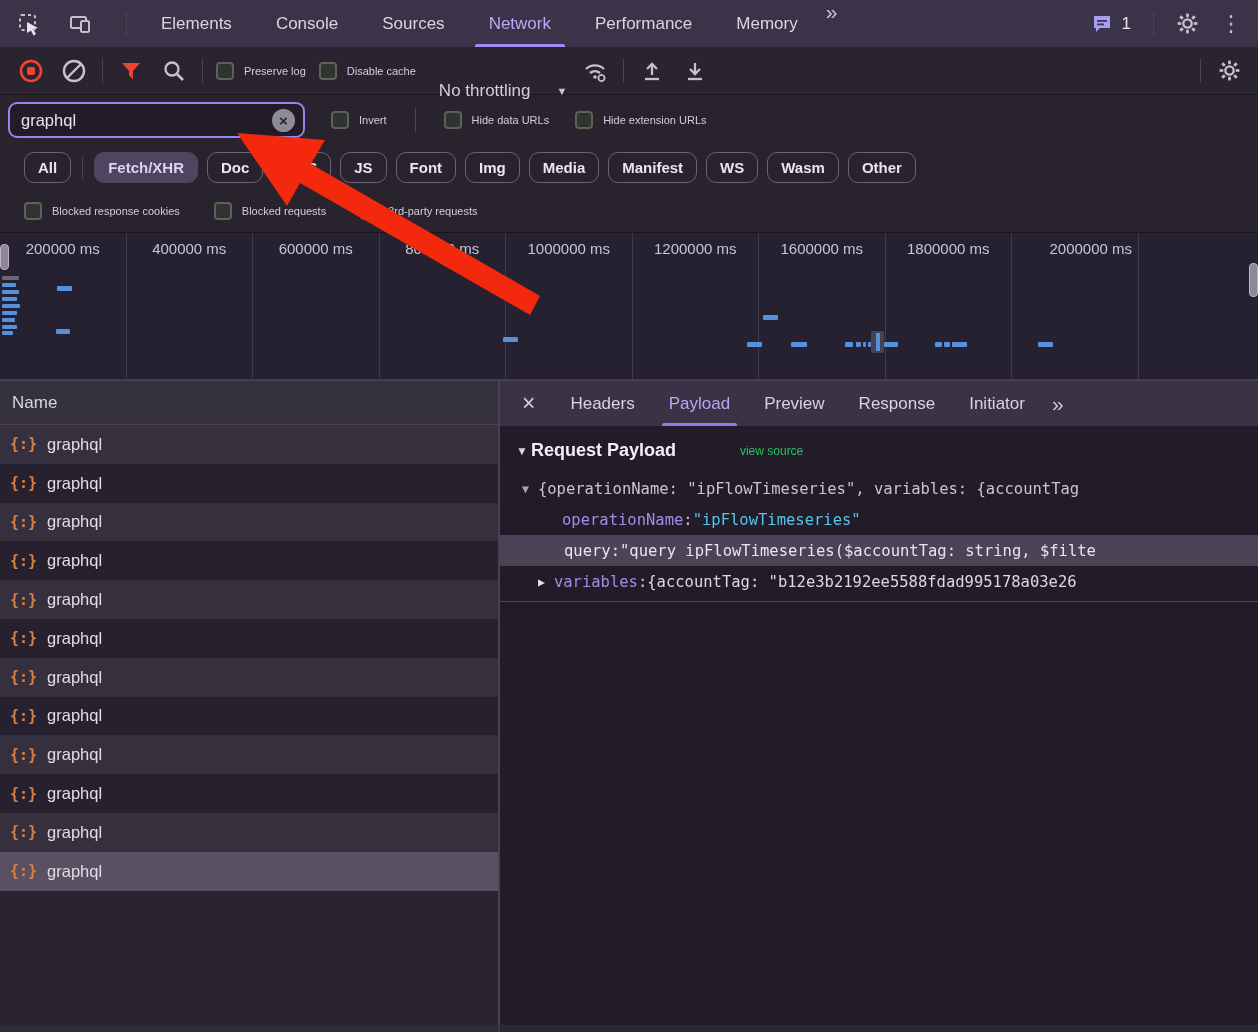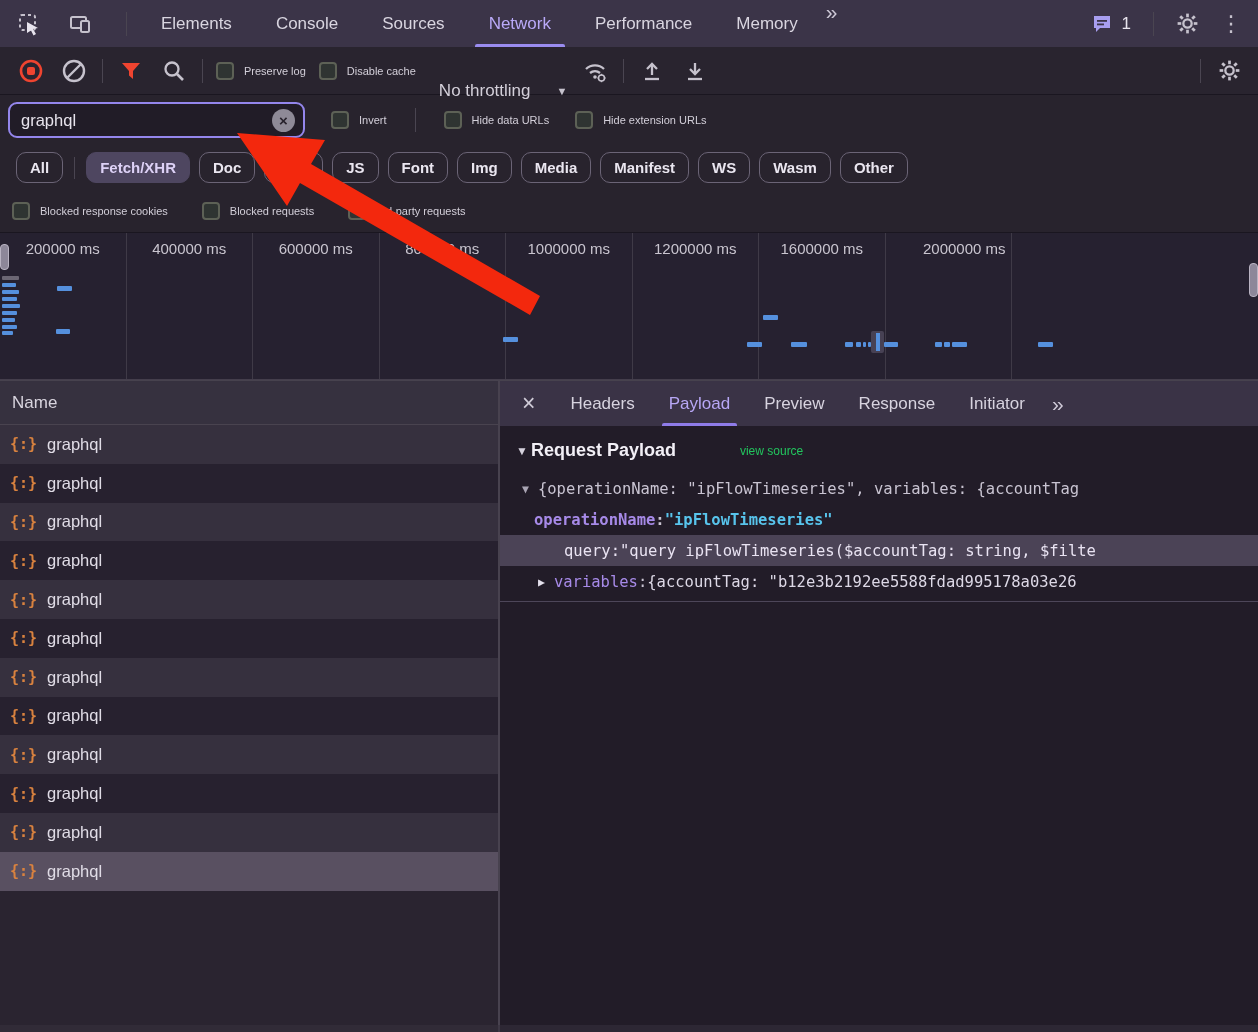--- a/index.html
+++ b/index.html
@@ -38,28 +38,28 @@
   
   .filterrow { height:50px; background:#28232d; display:flex; align-items:center; padding-left:8px; gap:26px; }
   .filter-box { width:297px; height:36px; background:#211c27; border:2px solid #9486ec; border-radius:9px;
                 display:flex; align-items:center; padding:0 8px 0 11px; }
   .filter-text { flex:1; font-size:16.5px; color:#e7e3ec; }
   .clear-x { width:23px; height:23px; border-radius:50%; background:#8e8a97; color:#28232d;
              display:flex; align-items:center; justify-content:center; font-size:15px; font-weight:bold; cursor:pointer; }
   .filterrow .vdiv { margin:0 2px; }
 
   
-  .chipsrow { height:45px; background:#28232d; display:flex; align-items:center; padding-left:16px; gap:9px; }
+  .chipsrow { height:45px; background:#28232d; display:flex; align-items:center; padding-left:24px; gap:9px; }
   .chip { height:31px; border:1px solid #6b6476; border-radius:10px; display:flex; align-items:center;
           padding:0 13px; font-size:15px; font-weight:bold; color:#eae6f0; white-space:nowrap; cursor:pointer; }
   .chip.active { background:#4e4660; border-color:#4e4660; color:#ddd1f6; }
   .chipdiv { height:22px; margin:0 2px; }
 
   
-  .blockedrow { height:42px; background:#28232d; display:flex; align-items:center; padding-left:12px; gap:34px; }
+  .blockedrow { height:42px; background:#28232d; display:flex; align-items:center; padding-left:24px; gap:34px; }
 
   
   .timeline { height:148px; background:#262130; border-top:1px solid #1a1620; border-bottom:1px solid #443e4c;
               position:relative; overflow:hidden; cursor:pointer; }
   #tl-sections { display:flex; height:100%; }
   .tl-sec { flex:0 0 126.5px; border-right:1px solid #3f3a47; padding-top:7px; display:flex; justify-content:center; }
   .tl-sec span { font-size:15px; color:#c9c5cf; white-space:nowrap; }
   .tl-sec:last-child span { transform:translateX(16px); }
   #tl-bars { position:absolute; inset:0; }
   .tl-bar { position:absolute; background:#5590dd; border-radius:1px; }
@@ -94,21 +94,21 @@
   .payload { padding-top:14px; }
   .payload-header { display:flex; align-items:center; padding-left:16px; }
   .tri { font-size:12px; color:#d6d2de; cursor:pointer; }
   .payload-title { font-size:18px; font-weight:bold; color:#f2eff6; margin-left:3px; }
   .view-source { font-size:12px; color:#22c55e; margin-left:64px; cursor:pointer; }
   .tree { margin-top:12px; font-family:"DejaVu Sans Mono", monospace; font-size:15.5px;
           border-bottom:1px solid #4d4659; padding-bottom:4px; }
   .tree-row { height:31px; display:flex; align-items:center; white-space:nowrap; overflow:hidden; cursor:pointer; }
   .tree-row .tri { margin-right:9px; font-size:11.5px; color:#aaa5b4; }
   .tr-preview { padding-left:22px; color:#c9c4d2; }
-  .tr-op { padding-left:34px;font-weight:bold; }
+  .tr-op { padding-left:62px; }
   .tr-query { padding-left:64px; background:#4b4356; }
   .tr-vars { padding-left:38px; }
   .tr-vars .tri { color:#e5e1ed; }
   .k { color:#a78ae8; } .sep { color:#c9c4d2; } .str { color:#58c4ec; }
   .sel-txt { color:#e9e3f2; } .plain { color:#ddd8e6; }
 
   .bottom-strip { position:absolute; left:0; right:0; bottom:0; height:7px; background:#37323e; opacity:.55; }
   #arrow-svg { position:absolute; left:0; top:0; pointer-events:none; z-index:60; }
   svg.ic { display:block; }
 </style>
@@ -327,20 +327,23 @@
       <div class="tl-sec">
         <span>1000000 ms</span>
       </div>
       <div class="tl-sec">
         <span>1200000 ms</span>
       </div>
       <div class="tl-sec">
         <span>1600000 ms</span>
       </div>
       <div class="tl-sec">
+        <span>1800000 ms</span>
+      </div>
+      <div class="tl-sec">
         <span>2000000 ms</span>
       </div>
     </div>
   <div id="tl-bars">
       <div class="tl-bar gray" style="left: 2px; top: 43px; width: 17px; height: 4px;"></div>
       <div class="tl-bar" style="left: 2px; top: 50px; width: 14px; height: 4px;"></div>
       <div class="tl-bar" style="left: 2px; top: 57px; width: 17px; height: 4px;"></div>
       <div class="tl-bar" style="left: 2px; top: 64px; width: 15px; height: 4px;"></div>
       <div class="tl-bar" style="left: 2px; top: 71px; width: 18px; height: 4px;"></div>
       <div class="tl-bar" style="left: 2px; top: 78px; width: 15px; height: 4px;"></div>

